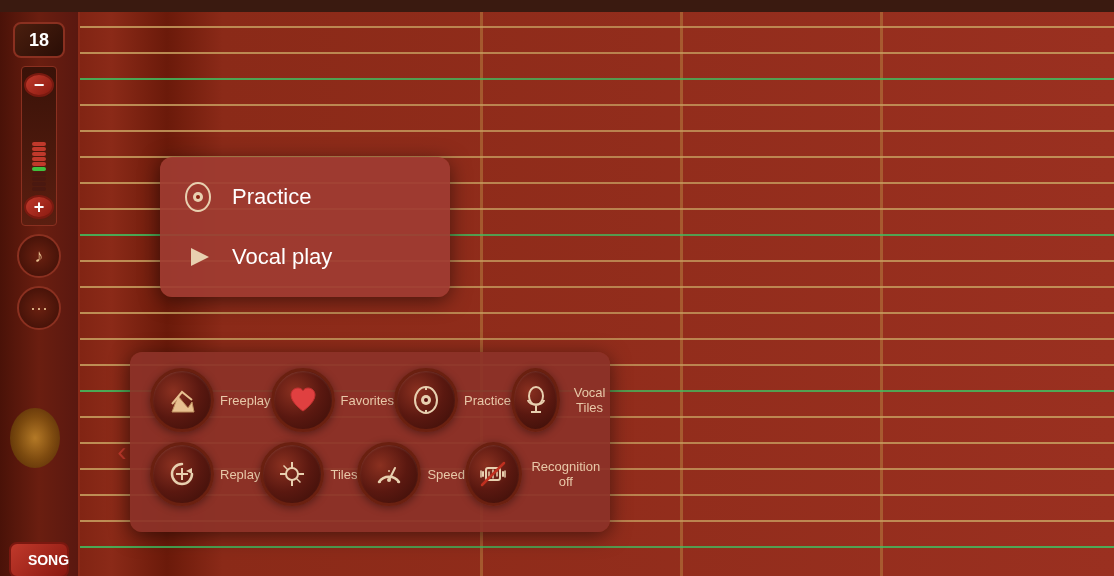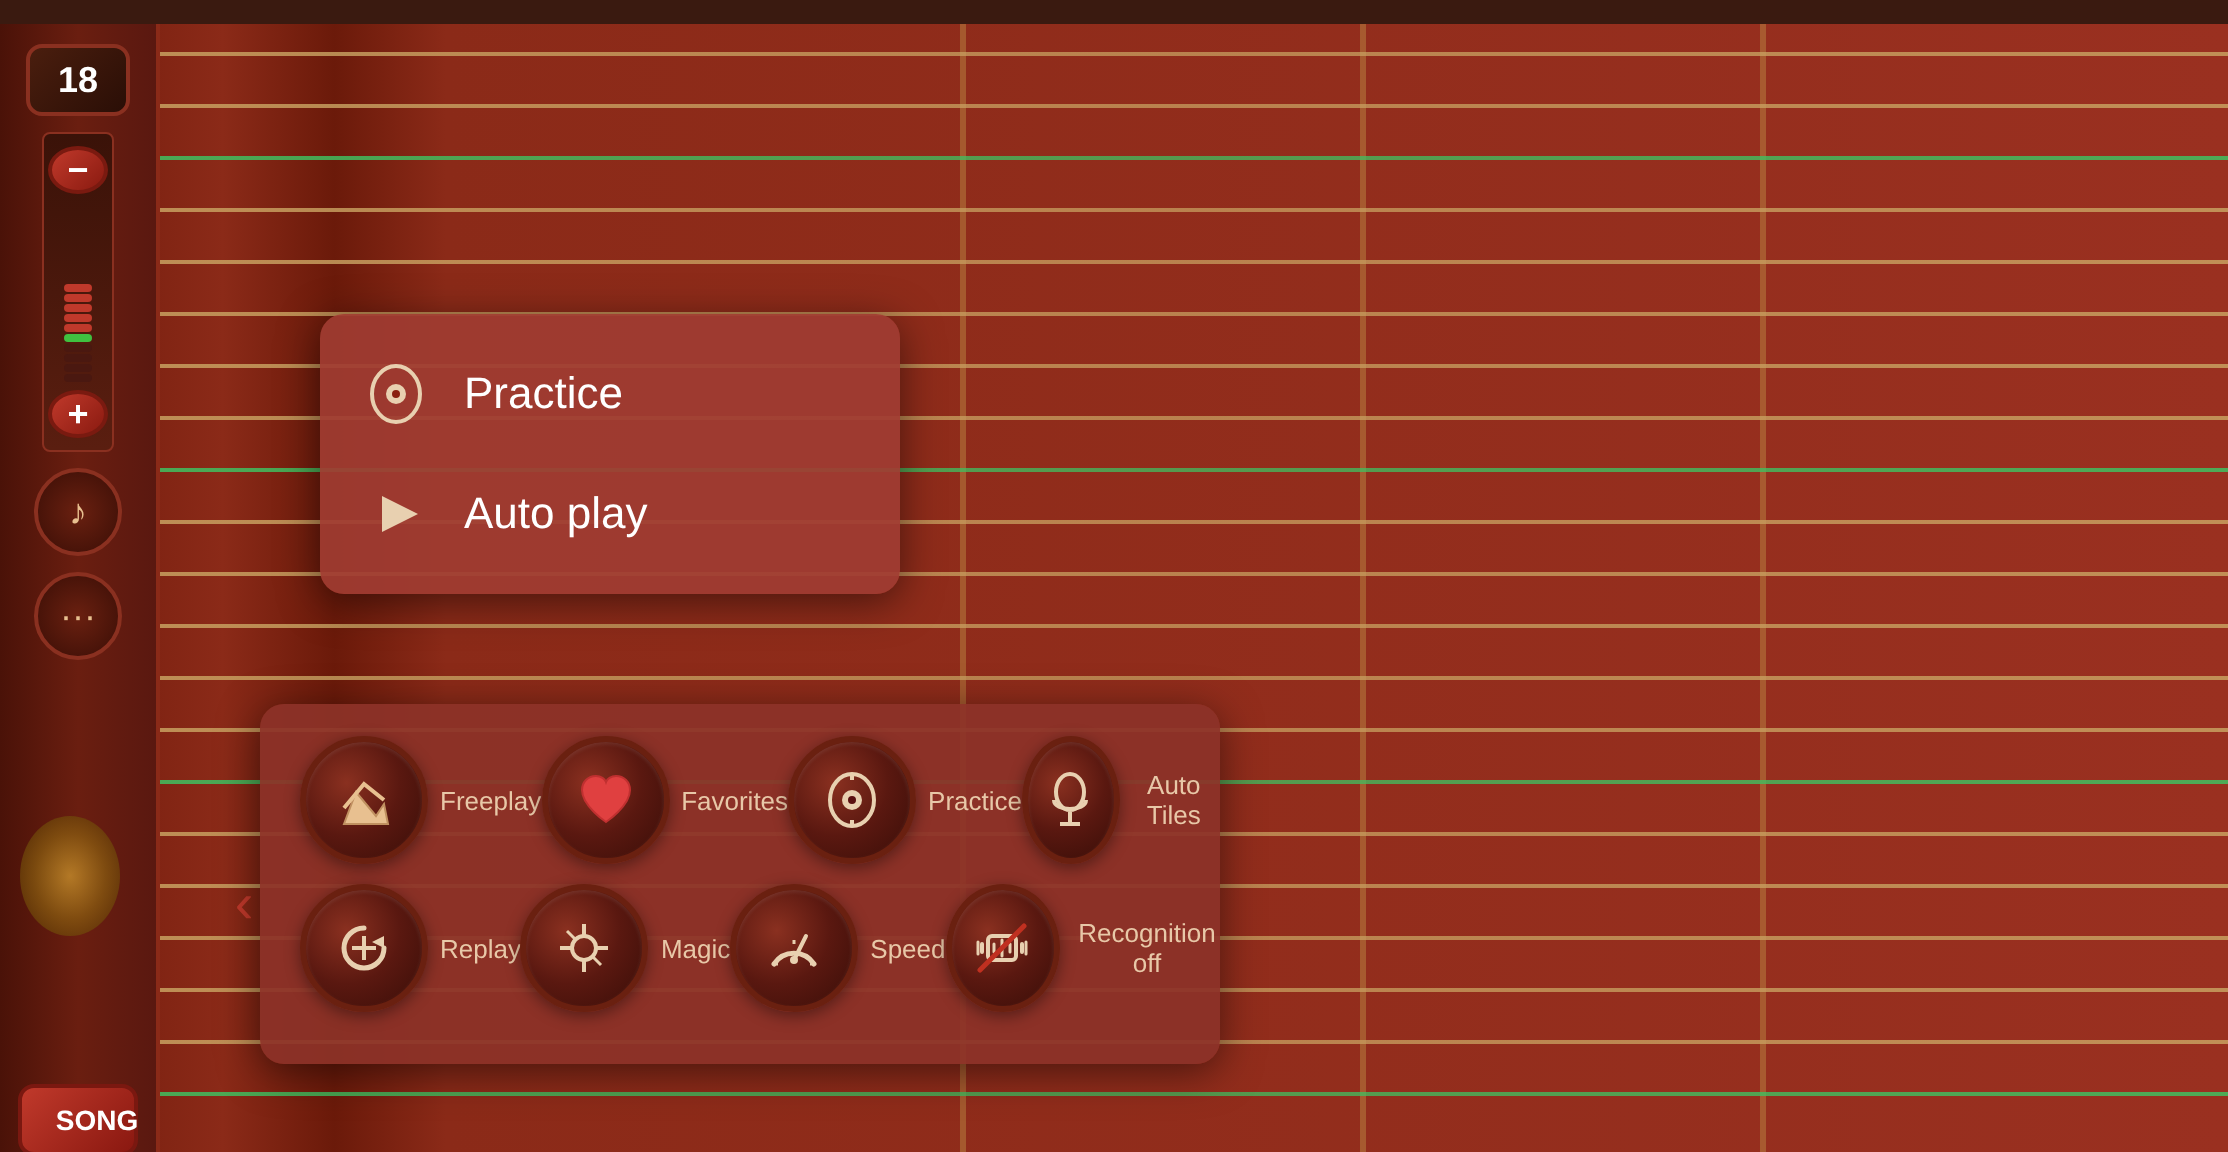--- a/index.html
+++ b/index.html
@@ -361,21 +361,21 @@
         </svg>
       </div>
       <span class="mode-label">Practice</span>
     </div>
     <div class="mode-item">
       <div class="mode-icon">
         <svg width="30" height="30" viewBox="0 0 30 30">
           <polygon points="8,6 26,15 8,24" fill="#e8d0b0"></polygon>
         </svg>
       </div>
-      <span class="mode-label">Auto play</span>
+      <span class="mode-label">Vocal play</span>
     </div>
   </div>
 
   <div class="panel-arrow">‹</div>
 
   <div class="bottom-panel">
 
     <div class="panel-row">
 
       <div class="panel-item">
@@ -412,21 +412,21 @@
 
       <div class="panel-item">
         <div class="panel-btn">
           <svg width="32" height="32" viewBox="0 0 32 32">
             <ellipse cx="16" cy="12" rx="7" ry="9" fill="none" stroke="#e8d0b0" stroke-width="2"></ellipse>
             <path d="M8 16 C8 22 24 22 24 16" fill="none" stroke="#e8d0b0" stroke-width="2"></path>
             <line x1="16" y1="22" x2="16" y2="28" stroke="#e8d0b0" stroke-width="2"></line>
             <line x1="11" y1="28" x2="21" y2="28" stroke="#e8d0b0" stroke-width="2"></line>
           </svg>
         </div>
-        <span class="panel-label">Auto Tiles</span>
+        <span class="panel-label">Vocal Tiles</span>
       </div>
 
     </div>
 
     <div class="panel-row">
 
       <div class="panel-item">
         <div class="panel-btn">
           <svg width="32" height="32" viewBox="0 0 32 32">
             <path d="M16 6 A10 10 0 1 0 26 16" fill="none" stroke="#e8d0b0" stroke-width="2.5" stroke-linecap="round"></path>
@@ -443,21 +443,21 @@
           <svg width="32" height="32" viewBox="0 0 32 32">
             <ellipse cx="16" cy="16" rx="6" ry="6" fill="none" stroke="#e8d0b0" stroke-width="2"></ellipse>
             <line x1="16" y1="4" x2="16" y2="10" stroke="#e8d0b0" stroke-width="2"></line>
             <line x1="16" y1="22" x2="16" y2="28" stroke="#e8d0b0" stroke-width="2"></line>
             <line x1="4" y1="16" x2="10" y2="16" stroke="#e8d0b0" stroke-width="2"></line>
             <line x1="22" y1="16" x2="28" y2="16" stroke="#e8d0b0" stroke-width="2"></line>
             <line x1="7.5" y1="7.5" x2="11.5" y2="11.5" stroke="#e8d0b0" stroke-width="1.5"></line>
             <line x1="20.5" y1="20.5" x2="24.5" y2="24.5" stroke="#e8d0b0" stroke-width="1.5"></line>
           </svg>
         </div>
-        <span class="panel-label">Magic</span>
+        <span class="panel-label">Tiles</span>
       </div>
 
       <div class="panel-item">
         <div class="panel-btn">
           <svg width="32" height="32" viewBox="0 0 32 32">
             <path d="M6 24 A12 12 0 0 1 26 24" fill="none" stroke="#e8d0b0" stroke-width="2.5" stroke-linecap="round"></path>
             <line x1="16" y1="22" x2="22" y2="10" stroke="#e8d0b0" stroke-width="2" stroke-linecap="round"></line>
             <circle cx="16" cy="22" r="2" fill="#e8d0b0"></circle>
             <line x1="6" y1="24" x2="8" y2="24" stroke="#e8d0b0" stroke-width="1.5"></line>
             <line x1="26" y1="24" x2="24" y2="24" stroke="#e8d0b0" stroke-width="1.5"></line>

